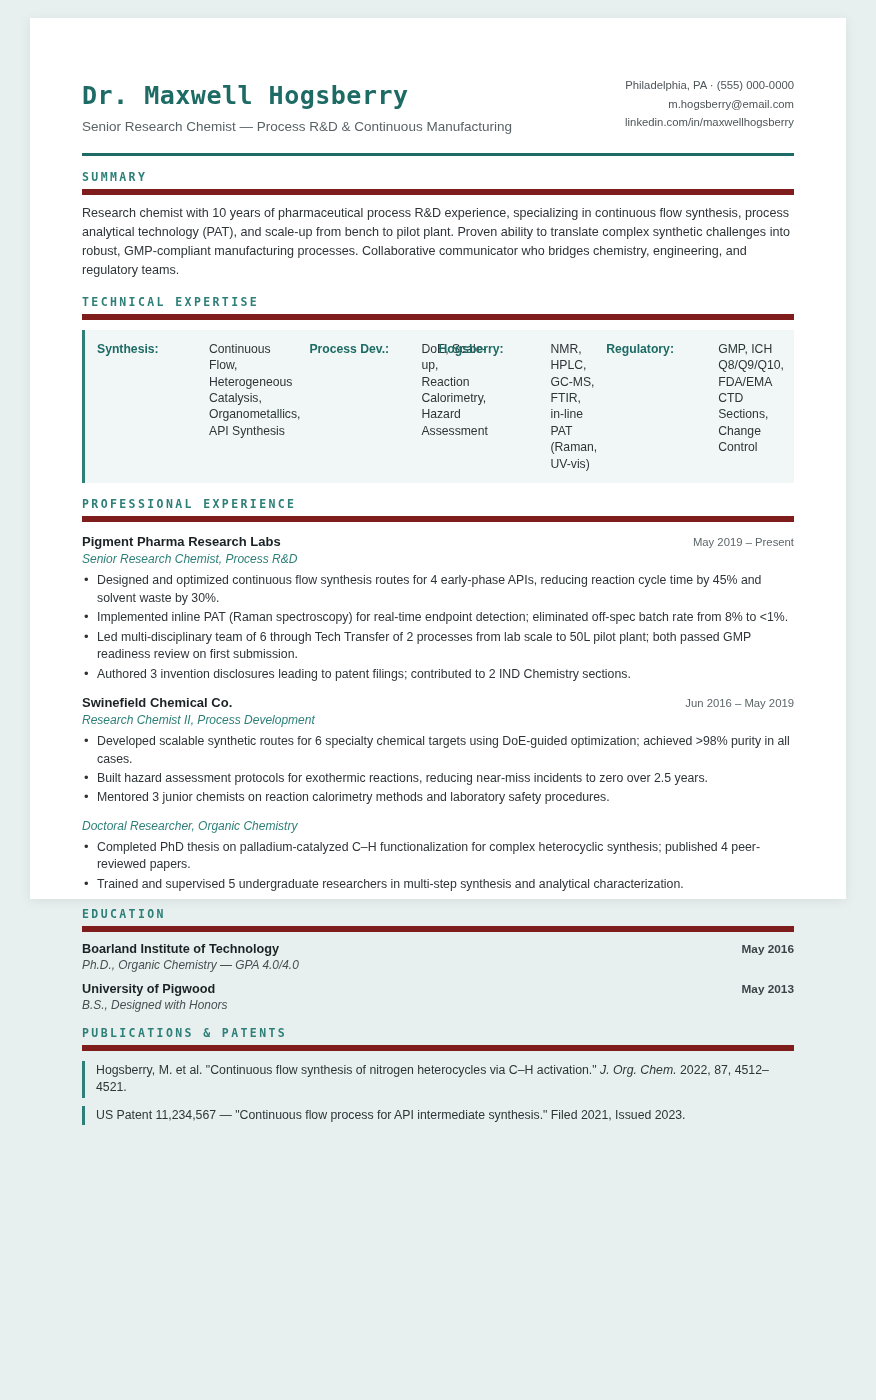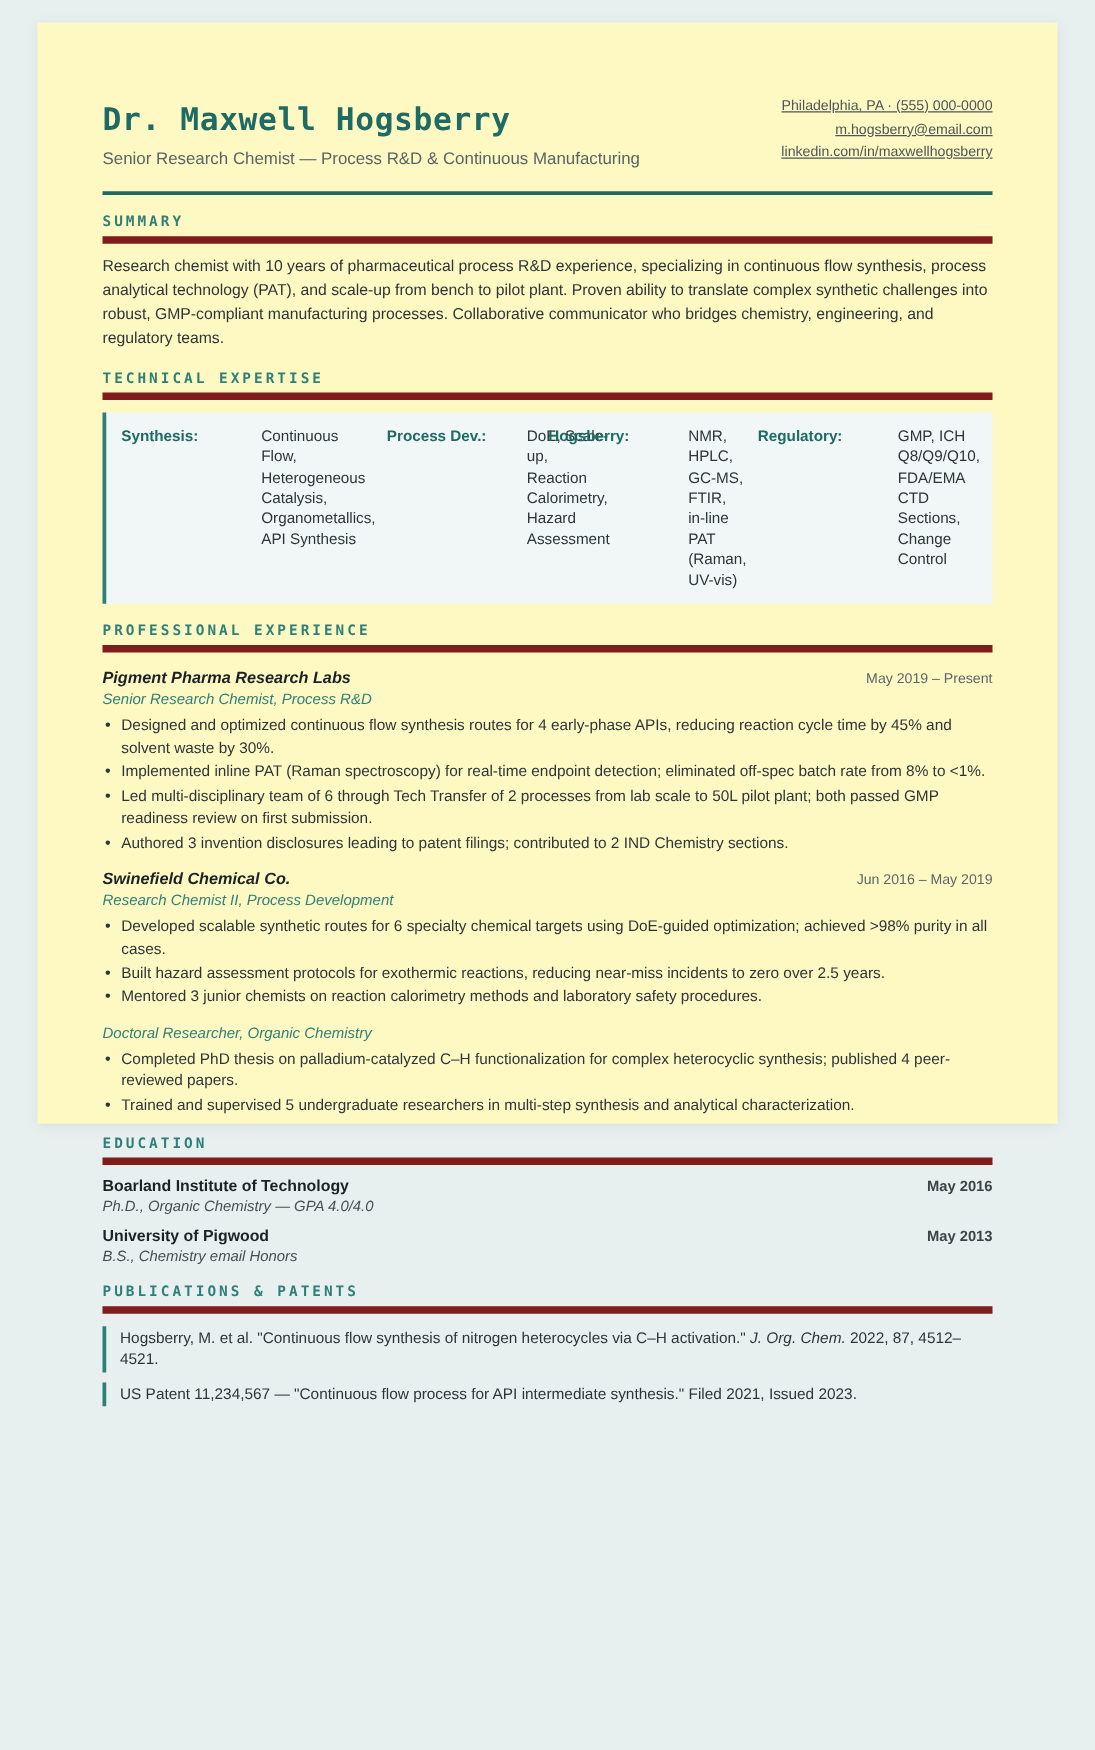--- a/index.html
+++ b/index.html
@@ -13,21 +13,21 @@
     font-family: "Liberation Sans", sans-serif;
     -webkit-font-smoothing: antialiased;
   }
 
   .page {
     position: absolute;
     left: 30px;
     top: 18px;
     width: 816px;
     height: 881px;
-    background: #fef9c3;
+    background: #ffffff;
     box-shadow: 0 2px 10px rgba(60, 90, 90, 0.10);
     box-sizing: border-box;
     padding: 50px 52px 40px 52px;
   }
 
   
   .header {
     display: flex;
     justify-content: space-between;
     align-items: flex-start;
@@ -52,21 +52,20 @@
     line-height: 1.3;
     white-space: nowrap;
   }
 
   .contact {
     text-align: right;
     font-size: 11.3px;
     color: #4d5558;
     line-height: 1.65;
     padding-top: 8px;
-    text-decoration: underline;
   }
   .contact div { white-space: nowrap; }
 
   .header-rule {
     border-top: 3px solid #1d6b64;
     margin-top: 6px;
   }
 
   
   .section { margin-top: 14px; }
@@ -123,21 +122,20 @@
   .job:first-of-type { margin-top: 10px; }
   .job-head {
     display: flex;
     justify-content: space-between;
     align-items: baseline;
   }
   .job-org {
     font-size: 13px;
     font-weight: bold;
     color: #1b2225;
-    font-style: italic;
   }
   .job-date {
     font-size: 11.3px;
     color: #5c6669;
     white-space: nowrap;
     padding-left: 12px;
   }
   .job-title {
     font-size: 12px;
     font-style: italic;
@@ -301,21 +299,21 @@
         <div class="edu-date">May 2016</div>
       </div>
       <div class="edu-degree">Ph.D., Organic Chemistry — GPA 4.0/4.0</div>
     </div>
 
     <div class="edu">
       <div class="edu-head">
         <div class="edu-school">University of Pigwood</div>
         <div class="edu-date">May 2013</div>
       </div>
-      <div class="edu-degree">B.S., Chemistry email Honors</div>
+      <div class="edu-degree">B.S., Designed with Honors</div>
     </div>
   </div>
 
   <div class="section">
     <div class="section-title">Publications &amp; Patents</div>
     <div class="pub-list">
       <div class="pub">
         <span>Hogsberry, M. et al. "Continuous flow synthesis of nitrogen heterocycles via C–H activation." </span><i>J. Org. Chem.</i><span> 2022, 87, 4512–4521.</span>
       </div>
       <div class="pub">

